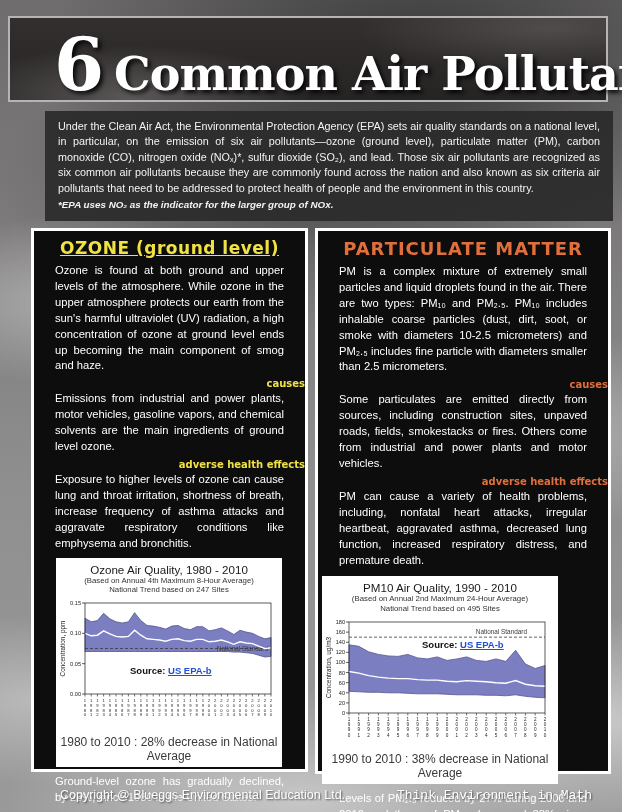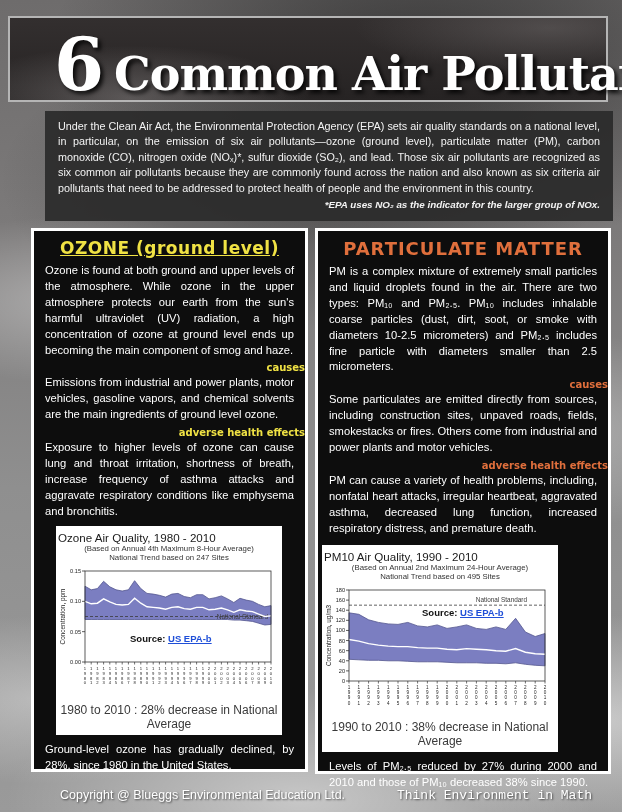--- a/index.html
+++ b/index.html
@@ -45,21 +45,21 @@
     letter-spacing:-1px;
     text-shadow:3px 3px 4px rgba(0,0,0,.85);
   }
   
   .intro{
     position:absolute;left:45px;top:111px;width:568px;height:110px;
     box-sizing:border-box;background:rgba(44,44,44,.94);
     padding:8px 13px 0 13px;color:#f3f3f3;
   }
   .intro p{margin:0;font-size:10.8px;line-height:1.43;text-align:justify;}
-  .intro .footnote{font-size:9.8px;font-style:italic;font-weight:bold;margin-top:2px;text-align:right;}
+  .intro .footnote{font-size:9.8px;font-style:italic;font-weight:bold;margin-top:2px;text-align:left;}
   
   .col{
     position:absolute;top:228px;box-sizing:border-box;
     background:#0d0d0d;border:3px solid #ffffff;
     color:#ffffff;
   }
   .col.ozone{left:31px;width:277px;height:544px;}
   .col.pm{left:315px;width:296px;height:546px;}
   .col h2{
     margin:7px 0 5px 0;text-align:center;font-weight:bold;
@@ -67,31 +67,31 @@
   }
   .col.ozone h2{color:var(--yellow);font-size:17px;text-decoration:underline;}
   .col.pm h2{color:var(--orange);font-size:18px;letter-spacing:1px;}
   .col h3{
     margin:4px 0 2px 0;text-align:right;font-weight:bold;
     font-family:"DejaVu Sans",sans-serif;font-size:10px;
   }
   .col.ozone h3{color:var(--yellow);}
   .col.pm h3{color:var(--orange);}
   .col p{
-    margin:0 0 4px 0;padding:0 11px;
+    margin:0 0 4px 0;padding:0 21px;
     font-size:11.2px;line-height:1.42;text-align:justify;
   }
   
   .chart-card{
     background:#ffffff;color:#1c1c1c;
     box-sizing:border-box;padding:5px 2px 4px 2px;
   }
   .ozone .chart-card{margin:6px 13px 7px 22px;width:226px;}
   .pm .chart-card{margin:8px 0 7px 4px;width:236px;}
-  .chart-title{text-align:left;font-size:11.6px;color:#1a1a1a;}
+  .chart-title{text-align:center;font-size:11.6px;color:#1a1a1a;}
   .chart-sub{text-align:center;font-size:7.8px;color:#333;line-height:1.25;}
   .plot-wrap{position:relative;margin-top:3px;}
   .chart-source{
     position:absolute;font-size:9.5px;font-weight:bold;color:#111;white-space:nowrap;
   }
   .chart-source a{color:var(--link);text-decoration:underline;cursor:pointer;}
   .src0{left:72px;top:67px;}
   .src1{left:98px;top:22px;}
   .chart-caption{text-align:center;font-size:12px;color:#3a3a3a;margin-top:1px;}
   .summary{margin-top:2px;}

